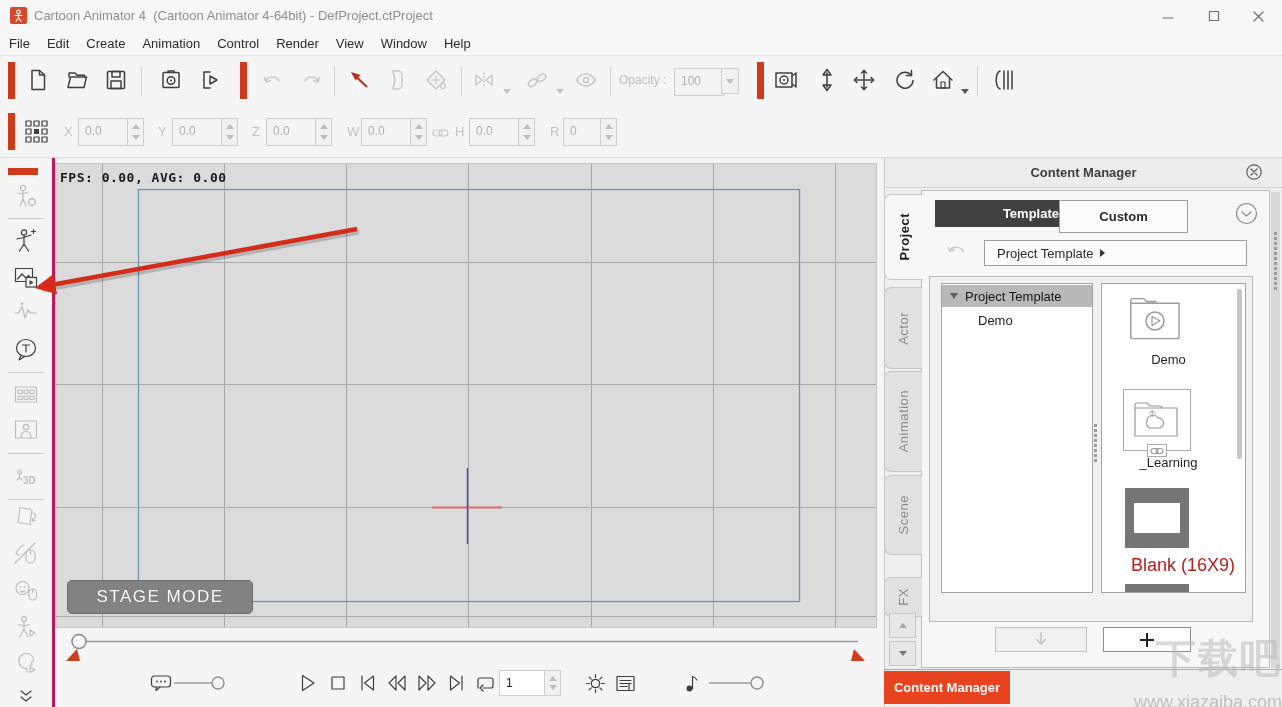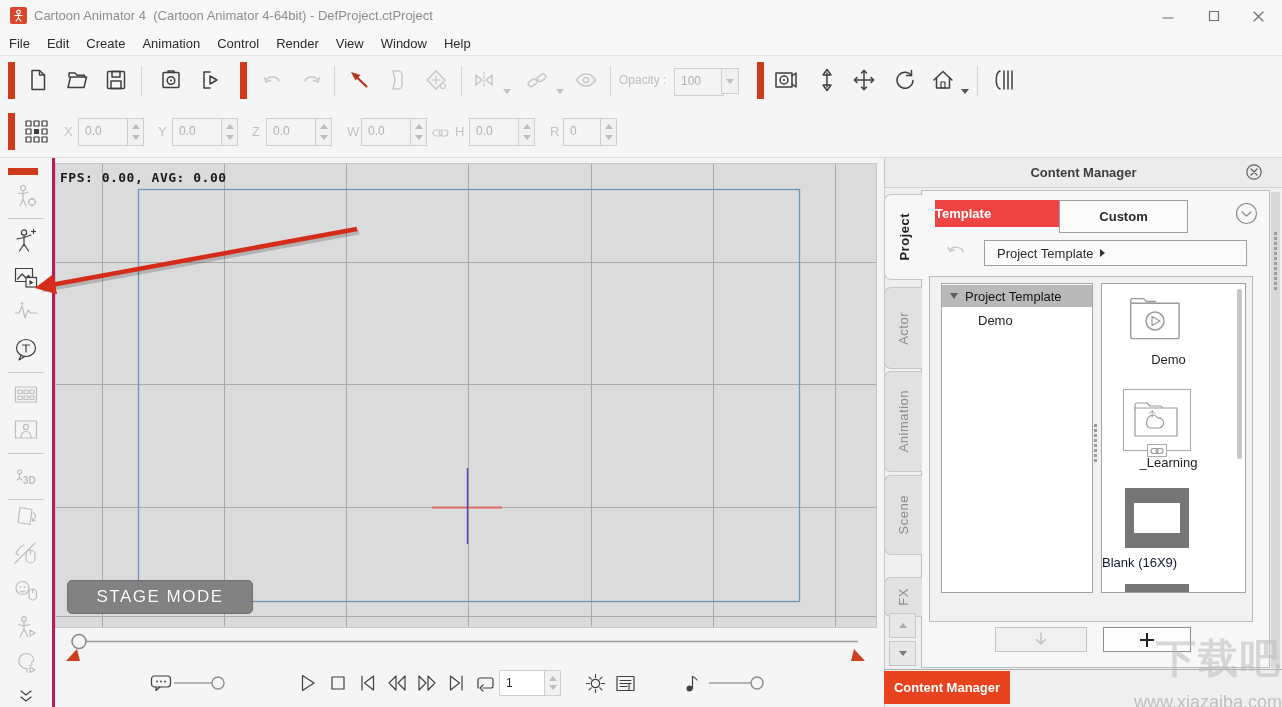--- a/index.html
+++ b/index.html
@@ -553,21 +553,21 @@
   <div class="vtab" style="top:577px;height:38px;">
     <span class="vtxt">FX</span>
   </div>
   <div class="abs" style="left:889px;top:613px;width:27px;height:25px;background:#e7e7e7;border:1px solid #c6c6c6;display:flex;align-items:center;justify-content:center;">
     <i class="tu" style="border-bottom-color:#a8a8a8;"></i>
   </div>
   <div class="abs" style="left:889px;top:641px;width:27px;height:25px;background:#e7e7e7;border:1px solid #c6c6c6;display:flex;align-items:center;justify-content:center;">
     <i class="td" style="border-top-color:#787878;"></i>
   </div>
 
-  <div class="abs" style="left:935px;top:200px;width:124px;height:27px;background:#ef4444;display:flex;align-items:center;justify-content:flex-start;">
+  <div class="abs" style="left:935px;top:200px;width:124px;height:27px;background:#404040;display:flex;align-items:center;justify-content:flex-end;">
     <span style="color:#fff;font-size:13px;font-weight:bold;">Template</span>
   </div>
   <div class="abs" style="left:1059px;top:200px;width:129px;height:33px;background:#fbfbfb;border:1px solid #9e9e9e;display:flex;align-items:center;justify-content:center;">
     <span style="color:#2a2a2a;font-size:13px;font-weight:bold;">Custom</span>
   </div>
   <div class="abs" style="left:1234px;top:201px;width:25px;height:25px;color:#8a8a8a;">
     <svg width="25" height="25" viewBox="0 0 25 25">
         <circle cx="12.5" cy="12.5" r="10" class="s1"></circle>
         <path d="M8 11l4.5 4 4.5-4" class="s1"></path>
       </svg>
@@ -630,21 +630,21 @@
       <svg width="14" height="8" viewBox="0 0 14 8">
           <rect x="1" y="1.5" width="7" height="5" rx="2.5" class="s1"></rect>
           <rect x="6" y="1.5" width="7" height="5" rx="2.5" class="s1"></rect>
         </svg>
     </div>
     <span class="abs" style="left:0;top:171px;width:133px;text-align:center;font-size:13px;color:#1f1f1f;">_Learning</span>
 
     <div class="abs" style="left:23px;top:204px;width:64px;height:60px;background:#757575;display:flex;align-items:center;justify-content:center;">
       <div style="width:46px;height:30px;background:#fff;"></div>
     </div>
-    <span class="abs" style="left:0;top:271px;width:133px;text-align:left;font-size:13px;color:#0f172a;">Blank (16X9)</span>
+    <span class="abs" style="left:0;top:271px;width:133px;text-align:right;font-size:18px;color:#b91c1c;">Blank (16X9)</span>
 
     <div class="abs" style="left:23px;top:300px;width:64px;height:9px;background:#757575;"></div>
 
     <div class="abs" style="left:135px;top:5px;width:5px;height:170px;background:#c6c6c6;border-radius:2px;"></div>
   </div>
 
   <div class="abs" style="left:995px;top:627px;width:92px;height:25px;background:#f0f0f0;border:1px solid #c2c2c2;display:flex;align-items:center;justify-content:center;color:#c2c2c2;">
     <svg width="14" height="16" viewBox="0 0 14 16">
         <path d="M7 1v11M7 12l-4.5-4.5M7 12l4.5-4.5" class="s"></path>
       </svg>

